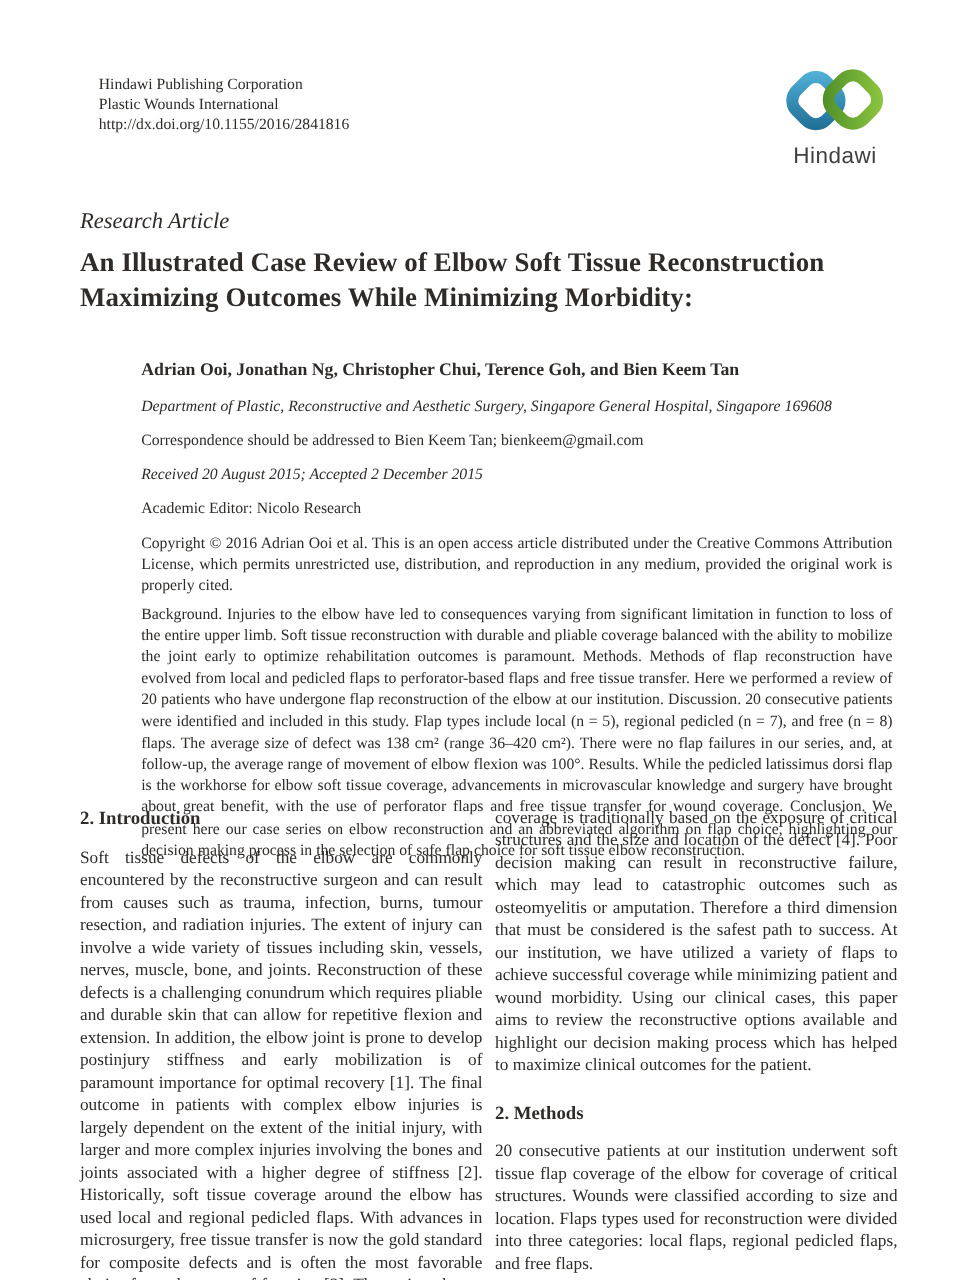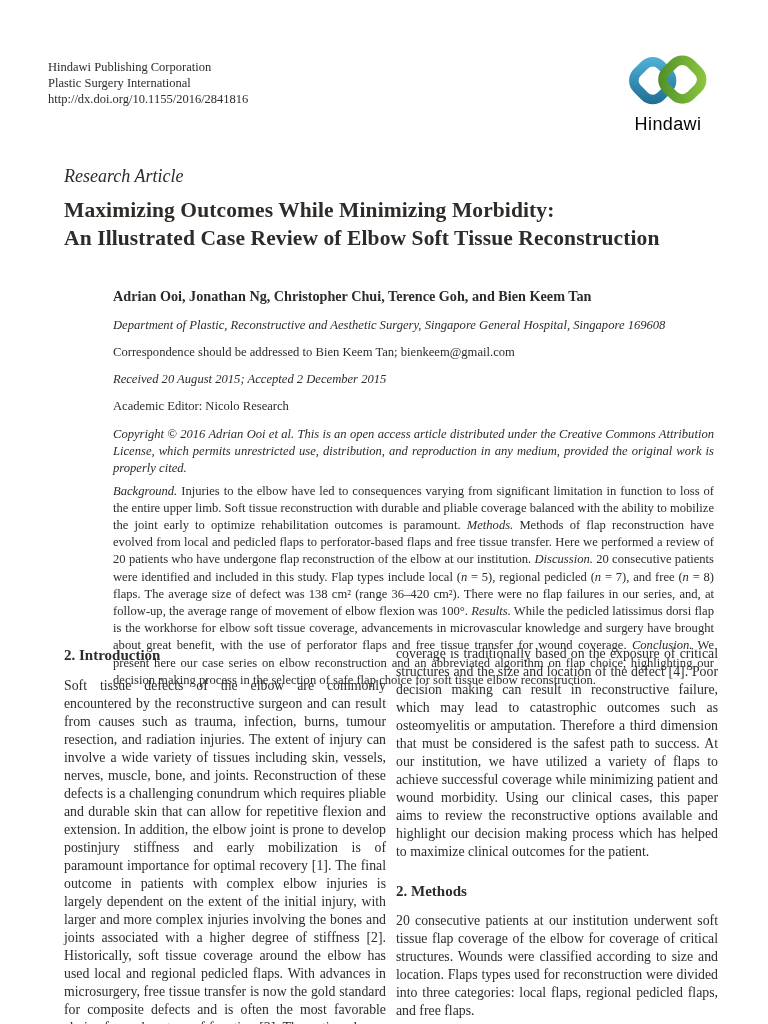--- a/index.html
+++ b/index.html
@@ -1,63 +1,63 @@
 <!DOCTYPE html>
 <html><head>
 <meta charset="utf-8">
 <style>
   html,body { margin:0; padding:0; background:#e8e8e8; }
   .page {
     position:relative; width:768px; height:1024px; margin:0 auto;
     background:#ffffff; color:#2e2b29; overflow:hidden;
     font-family:"Liberation Serif", serif;
   }
-  .it { font-style:italic; }
+  .it { }
 
   
-  .pub-info { position:absolute; top:59px; left:48px; font-size:12.5px; line-height:16px; }
+  .pub-info { position:absolute; top:59px; left:79px; font-size:12.5px; line-height:16px; }
   .pub-info div { white-space:nowrap; }
   .logo { position:absolute; top:50px; right:52px; width:96px; text-align:center; }
   .logo svg { display:block; width:88px; height:63px; margin:0 auto; }
   .wordmark {
     font-family:"Liberation Sans", sans-serif; font-size:18px; line-height:20px;
-    color:#000000; letter-spacing:0.4px; margin-top:1px;
+    color:#404040; letter-spacing:0.4px; margin-top:1px;
   }
 
   
   .kind { position:absolute; top:166px; left:64px; font-size:18px; font-style:italic; }
   .title { position:absolute; top:197px; left:64px; right:40px;
            font-size:21.5px; font-weight:bold; line-height:27.5px; letter-spacing:0.1px; }
   .title div { white-space:nowrap; }
 
   
   .meta { position:absolute; top:288px; left:113px; width:601px; }
   .authors { font-size:14.2px; font-weight:bold; margin:0 0 13px 0; white-space:nowrap; }
   .affil { font-size:12.6px; font-style:italic; margin:0 0 12px 0; }
   .meta-line { font-size:12.6px; margin:12px 0 12px 0; }
   .meta-line.hist { margin-bottom:11px;font-style:italic; }
   .meta-line.editor { margin-bottom:3px; }
-  .copyright { font-size:12.6px; line-height:17.2px; text-align:justify; margin:12px 0 5px 0;font-style:italic; }
+  .copyright { font-size:12.6px; line-height:17.2px; text-align:justify; margin:12px 0 5px 0; }
   .abstract { font-size:12.6px; line-height:17.2px; text-align:justify; margin:0; }
 
   
   .columns { position:absolute; top:645px; left:64px; display:flex; gap:10px; }
   .col { width:322px; }
   .sec-heading { font-size:15px; font-weight:bold; margin:2px 0 13px 0; }
   .sec-heading.methods { margin:22px 0 12px 0; }
   .bodytext { font-size:13.8px; line-height:18px; text-align:justify; margin:0; }
 </style>
 </head>
 <body>
 
 <div class="page">
 
   <div class="pub-info">
     <div>Hindawi Publishing Corporation</div>
-    <div>Plastic Surgery International</div>
+    <div>Plastic Wounds International</div>
     <div>http://dx.doi.org/10.1155/2016/2841816</div>
   </div>
 
   <div class="logo">
     <svg viewBox="0 0 92 66" aria-hidden="true">
       <defs>
         <linearGradient id="gBlue" x1="0" y1="0" x2="1" y2="1">
           <stop offset="0" stop-color="#52b1d8"></stop>
           <stop offset="1" stop-color="#1e6d93"></stop>
         </linearGradient>
@@ -73,22 +73,22 @@
         <rect x="-17.5" y="-17.5" width="35" height="35" rx="12" transform="translate(30 32) rotate(45)" stroke="url(#gBlue)" stroke-width="10"></rect>
         <rect x="-18" y="-18" width="36" height="36" rx="12.5" transform="translate(61 31) rotate(45)" stroke="url(#gGreen)" stroke-width="10"></rect>
         <rect x="-17.5" y="-17.5" width="35" height="35" rx="12" transform="translate(30 32) rotate(45)" stroke="url(#gBlue)" stroke-width="10" clip-path="url(#bottomCross)"></rect>
       </g>
     </svg>
     <div class="wordmark">Hindawi</div>
   </div>
 
   <div class="kind">Research Article</div>
   <div class="title">
+    <div>An Illustrated Case Review of Elbow Soft Tissue Reconstruction</div>
     <div>Maximizing Outcomes While Minimizing Morbidity:</div>
-    <div>An Illustrated Case Review of Elbow Soft Tissue Reconstruction</div>
   </div>
 
   <div class="meta">
     <div class="authors">Adrian Ooi, Jonathan Ng, Christopher Chui, Terence Goh, and Bien Keem Tan</div>
     <div class="affil">Department of Plastic, Reconstructive and Aesthetic Surgery, Singapore General Hospital, Singapore 169608</div>
     <div class="meta-line">Correspondence should be addressed to Bien Keem Tan; bienkeem@gmail.com</div>
     <div class="meta-line hist">Received 20 August 2015; Accepted 2 December 2015</div>
     <div class="meta-line editor">Academic Editor: Nicolo Research</div>
     <p class="copyright">Copyright © 2016 Adrian Ooi et al. This is an open access article distributed under the Creative Commons Attribution License, which permits unrestricted use, distribution, and reproduction in any medium, provided the original work is properly cited.</p>
     <p class="abstract"><span class="it">Background.</span><span> Injuries to the elbow have led to consequences varying from significant limitation in function to loss of the entire upper limb. Soft tissue reconstruction with durable and pliable coverage balanced with the ability to mobilize the joint early to optimize rehabilitation outcomes is paramount. </span><span class="it">Methods.</span><span> Methods of flap reconstruction have evolved from local and pedicled flaps to perforator-based flaps and free tissue transfer. Here we performed a review of 20 patients who have undergone flap reconstruction of the elbow at our institution. </span><span class="it">Discussion.</span><span> 20 consecutive patients were identified and included in this study. Flap types include local (</span><span class="it">n</span><span> = 5), regional pedicled (</span><span class="it">n</span><span> = 7), and free (</span><span class="it">n</span><span> = 8) flaps. The average size of defect was 138 cm² (range 36–420 cm²). There were no flap failures in our series, and, at follow-up, the average range of movement of elbow flexion was 100°. </span><span class="it">Results.</span><span> While the pedicled latissimus dorsi flap is the workhorse for elbow soft tissue coverage, advancements in microvascular knowledge and surgery have brought about great benefit, with the use of perforator flaps and free tissue transfer for wound coverage. </span><span class="it">Conclusion.</span><span> We present here our case series on elbow reconstruction and an abbreviated algorithm on flap choice, highlighting our decision making process in the selection of safe flap choice for soft tissue elbow reconstruction.</span></p>

